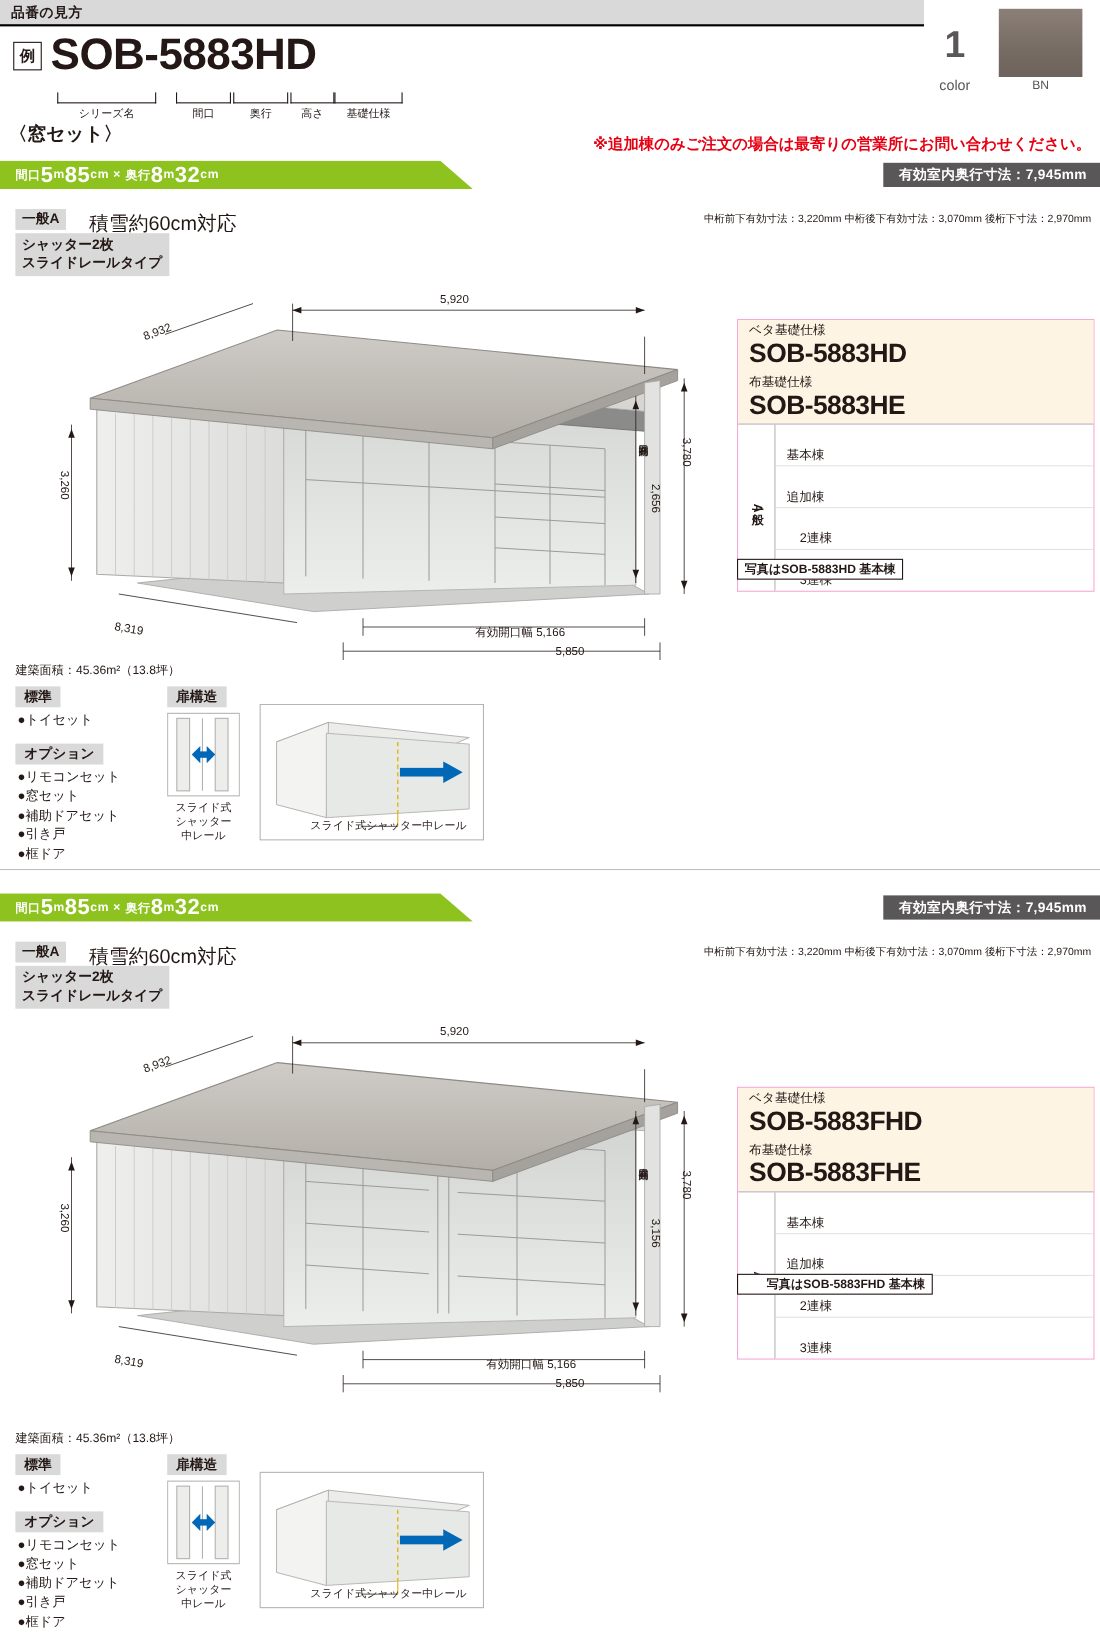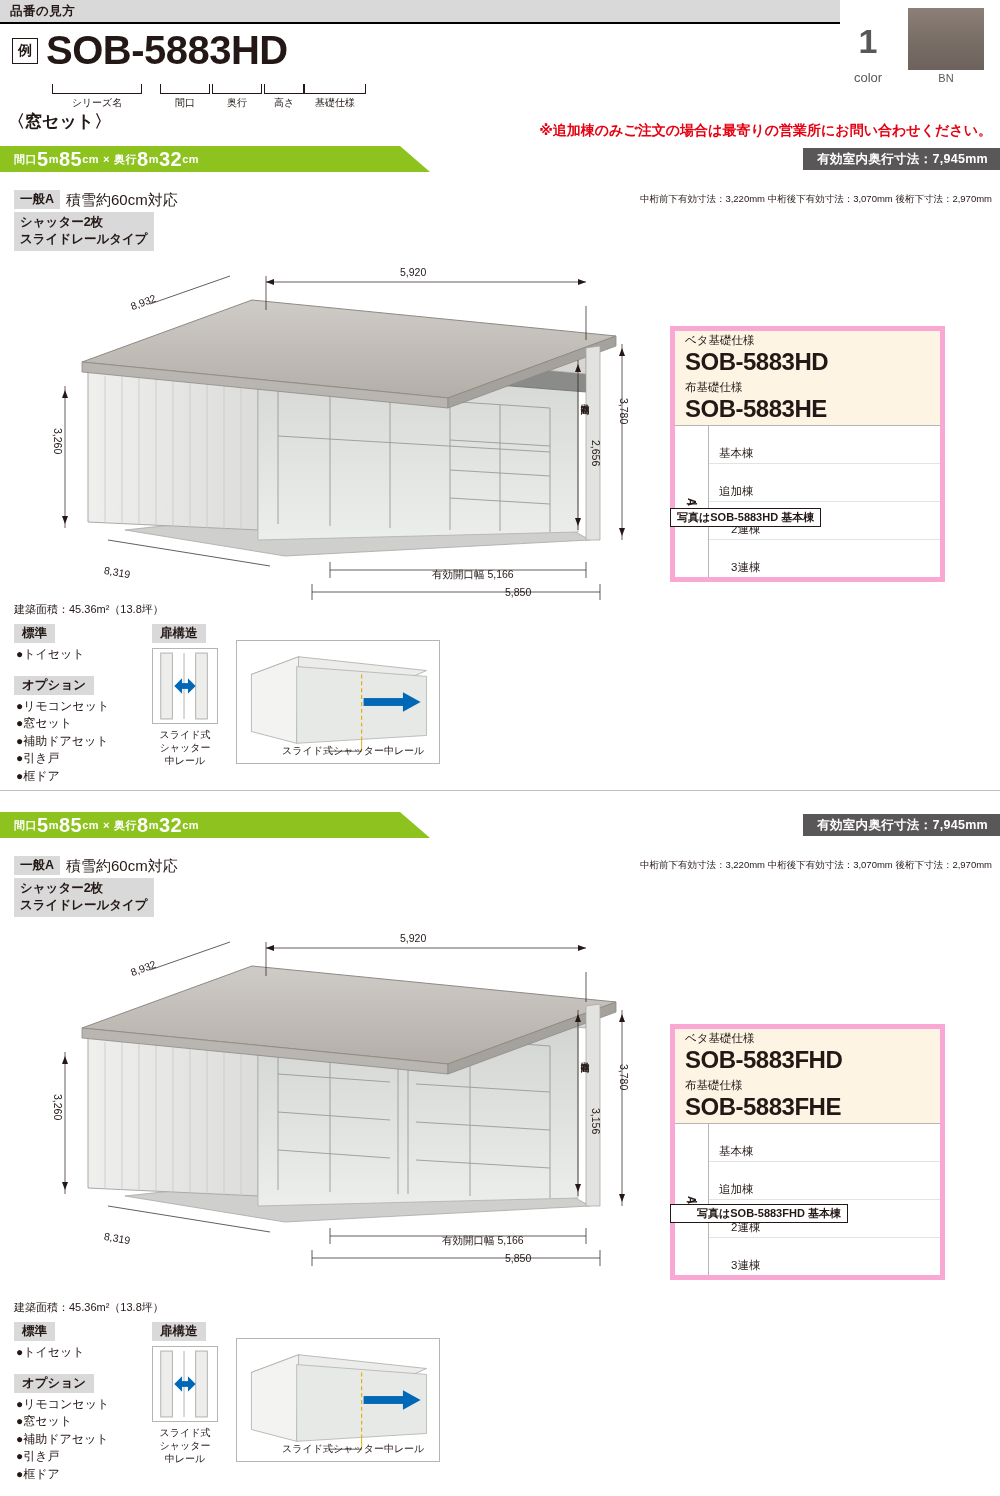--- a/index.html
+++ b/index.html
@@ -67,36 +67,36 @@
   .band-green .num { font-size:20px; }
   .band-dark {
     position:absolute; right:0; height:22px; background:#595757; color:#fff;
     font-size:12.5px; font-weight:bold; display:flex; align-items:center;
     padding:0 12px 0 14px; letter-spacing:0.3px;
   }
   .gen-a {
     position:absolute; background:#d9d9d9; font-size:12.5px; font-weight:bold;
     padding:1px 6px;
   }
-  .snow { position:absolute; font-size:15px; }
+  .snow { position:absolute; font-size:18px;margin-left:15px; }
   .shutter-box {
     position:absolute; background:#d9d9d9; font-size:12.5px; font-weight:bold;
     line-height:1.35; padding:2px 6px 3px 6px;
   }
   .tiny-right {
     position:absolute; right:8px; font-size:9.5px; color:#231815;
   }
 
   
   .draw { position:absolute; }
   .dimtxt { position:absolute; font-size:10.5px; color:#231815; }
   .dimtxt.vert { writing-mode:vertical-rl; }
 
   
-  .spec { position:absolute; width:275px; border:5px solid #f9a8d4;margin-top:36px; }
+  .spec { position:absolute; width:325px; border:1px solid #f9a8d4; }
   .spec .beige { background:#fdf4e3; }
   .spec-row { display:flex; }
   .spec-lbl { font-size:11.5px; padding:2px 0 0 10px; }
   .spec-code { font-size:24px; font-weight:bold; padding:0 0 2px 10px; letter-spacing:-0.5px;}
   .spec-left {
     width:34px; border-right:1px solid #b5b5b6; display:flex;
     align-items:center; justify-content:center; font-size:11px; font-weight:bold;
   }
   .spec-items { flex:1; }
   .spec-item { font-size:11.5px; padding:20px 0 2px 10px; border-top:1px solid #e3e3e3;}
@@ -448,21 +448,21 @@
         <span style="writing-mode:vertical-rl;">一般A</span>
       </div>
       <div class="spec-items">
         <div class="spec-item" style="border-top:none;">基本棟</div>
         <div class="spec-item">追加棟</div>
         <div class="spec-item ind">2連棟</div>
         <div class="spec-item ind">3連棟</div>
       </div>
     </div>
   </div>
-  <div class="photo-note" style="left:670px; top:1204px;padding-left:26px;">写真はSOB-5883FHD 基本棟</div>
+  <div class="photo-note" style="left:670px; top:1158px;padding-left:26px;">写真はSOB-5883FHD 基本棟</div>
 
   <div class="area-note" style="left:14px; top:1300px;">建築面積：45.36m²（13.8坪）</div>
   <div class="cap-gray" style="left:14px; top:1322px;">標準</div>
   <div class="opt-list" style="left:16px; top:1344px;">
     <div>●トイセット</div>
   </div>
   <div class="cap-gray" style="left:14px; top:1374px;">オプション</div>
   <div class="opt-list" style="left:16px; top:1396px;">
     <div>●リモコンセット</div>
     <div>●窓セット</div>

